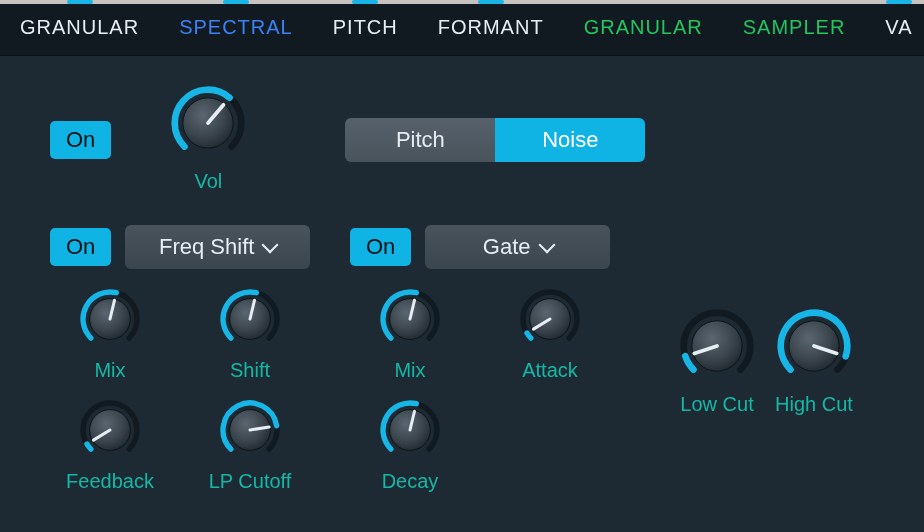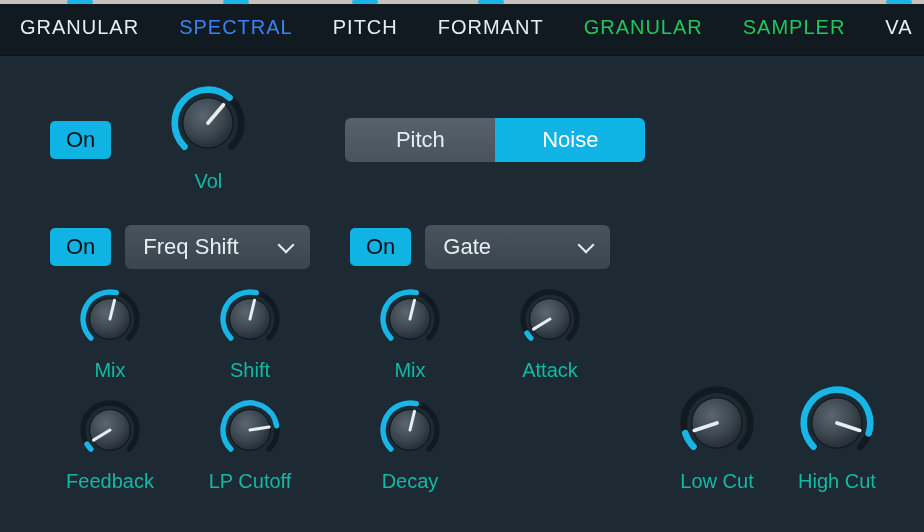--- a/index.html
+++ b/index.html
@@ -93,21 +93,21 @@
     justify-content: center;
     font-size: 22px;
     cursor: pointer;
   }
   .seg-item.off { background: linear-gradient(#57616b,#49535c); color: #e6eef3; }
   .seg-item.on  { background: #0fb3e4; color: #fff; }
 
   .select {
     display: flex;
     align-items: center;
-    justify-content: space-between;
+    justify-content: center;
     gap: 10px;
     background: linear-gradient(#48535c,#3b454e);
     border-radius: 6px;
     height: 44px;
     padding: 0 18px;
     font-size: 22px;
     color: #e6eef3;
     cursor: pointer;
   }
   .chev {
@@ -143,22 +143,22 @@
     gap: 14px;
   }
   .knob-grid {
     display: grid;
     grid-template-columns: 120px 120px;
     column-gap: 20px;
     row-gap: 18px;
   }
   .filter-col {
     display: flex;
-    gap: 44px;
-    align-items: flex-end;
+    gap: 21px;
+    align-items: center;
     margin-left: 30px;
     margin-top: 6px;
   }
 
   svg.knob { display: block; }
 </style>
 </head>
 <body>
 <div class="window-frame"></div>
 

